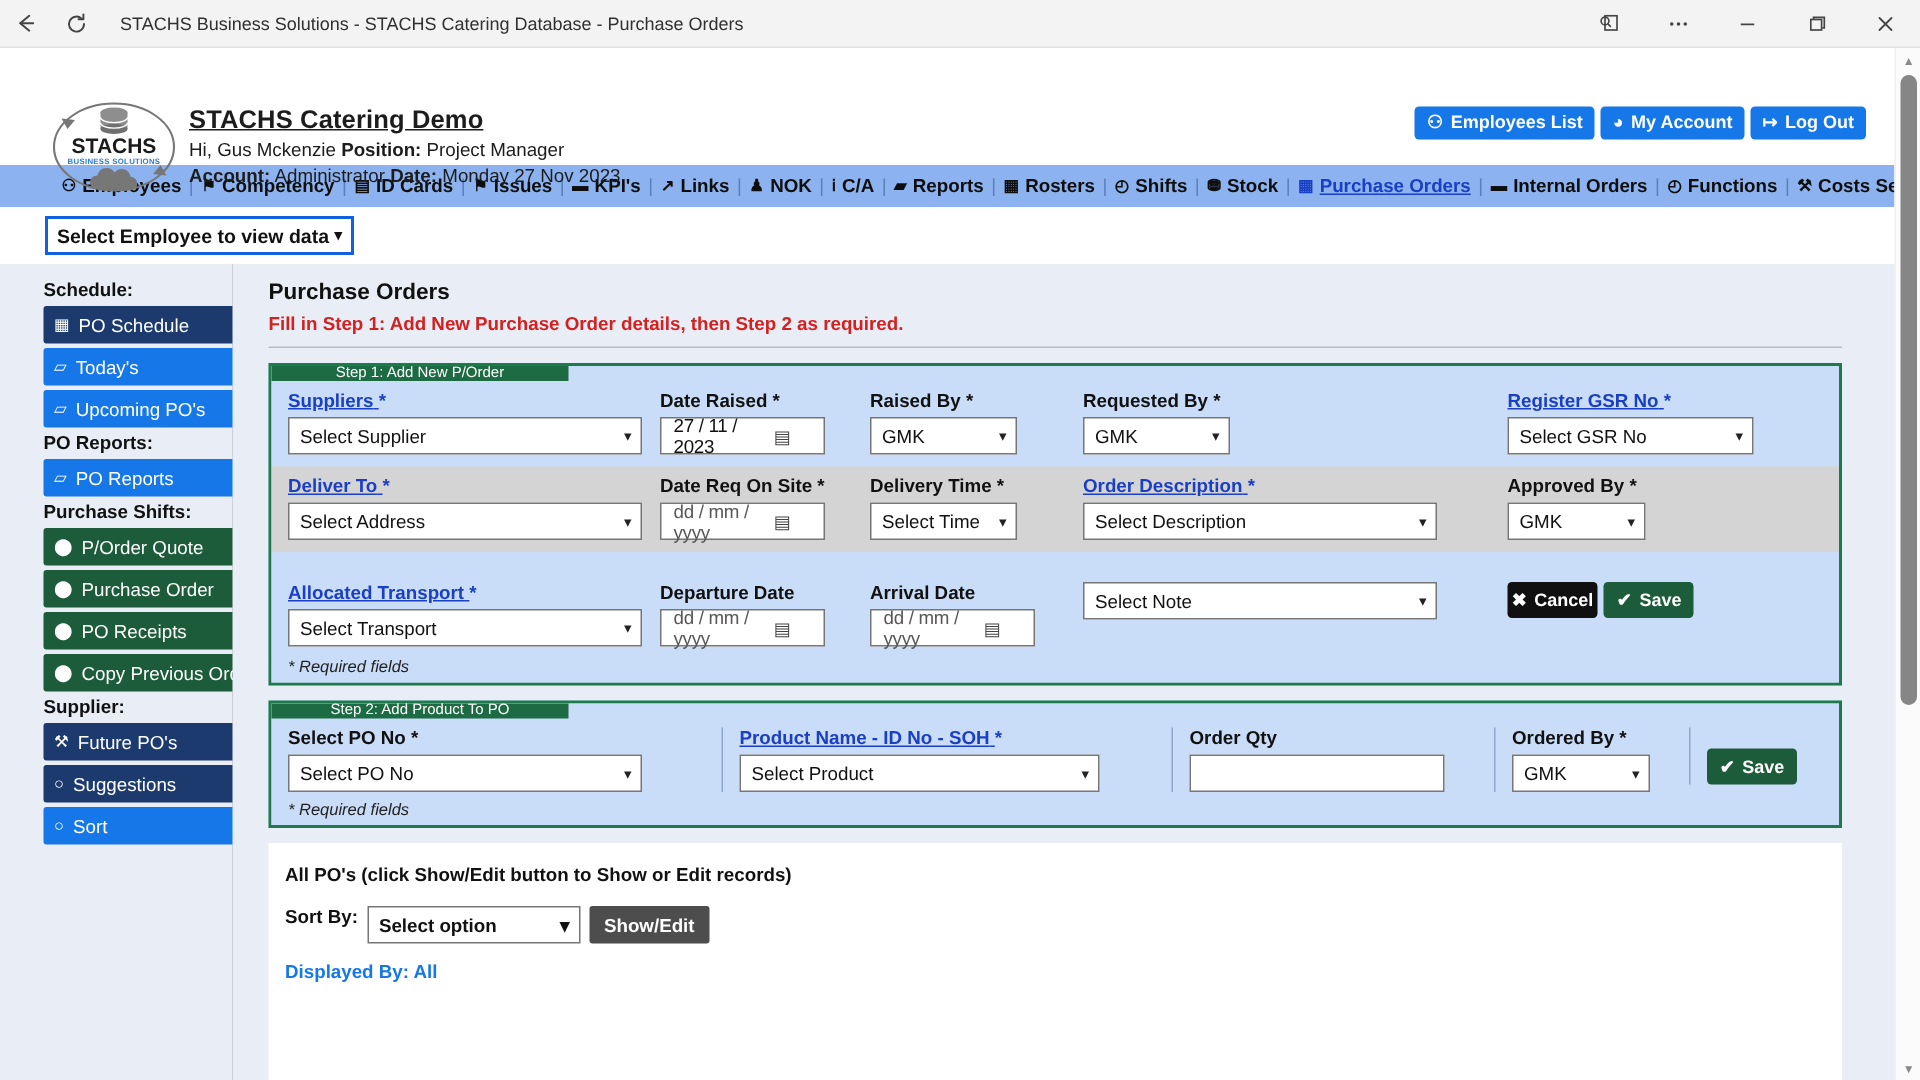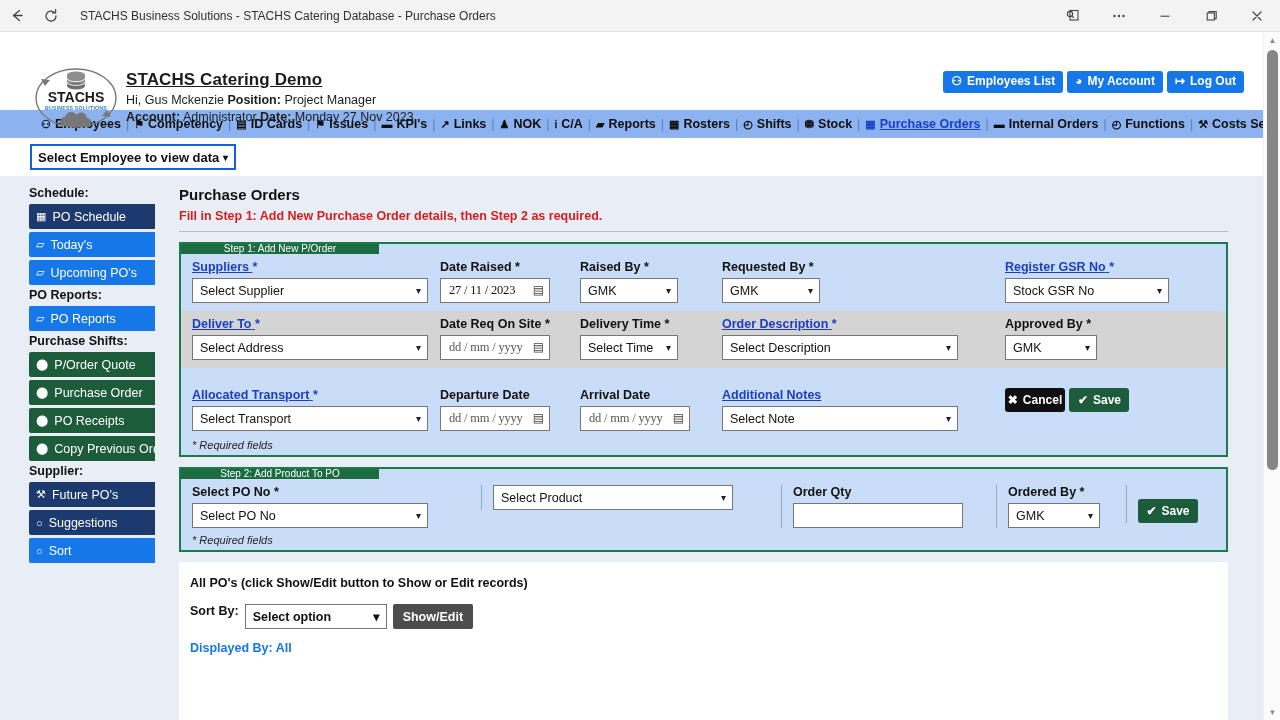--- a/index.html
+++ b/index.html
@@ -302,22 +302,22 @@
 
   .datefield {
     background: #ffffff;
     border: 1px solid #767676;
     height: 25px;
     font-size: 12.5px;
     color: #111;
     display: flex;
     align-items: center;
     justify-content: space-between;
-    padding: 0 5px 0 8px;
-    font-family: Liberation Serif, serif;
+    padding: 0 22px 0 8px;
+    font-family: Liberation Sans, sans-serif;
     letter-spacing: -0.2px;
   }
   .datefield.empty { color: #585858; }
   .cal-ico { color: #444; font-size: 12px; }
 
   .txtbox {
     background: #ffffff;
     border: 1px solid #767676;
     height: 25px;
   }
@@ -693,21 +693,21 @@
             <div class="fld" style="width:283px;">
               <div class="fld-label"><span>Requested By</span> <span class="star">*</span></div>
               <div class="sel" style="width:98px;">
                 <span>GMK</span>
                 <span class="caret">▾</span>
               </div>
             </div>
             <div class="fld" style="width:190px;">
               <div class="fld-label link"><span>Register GSR No</span> <span class="star">*</span></div>
               <div class="sel" style="width:164px;">
-                <span>Stock GSR No</span>
+                <span>Select GSR No</span>
                 <span class="caret">▾</span>
               </div>
             </div>
           </div>
 
           <div class="row-band band-gray">
             <div class="fld" style="width:248px;">
               <div class="fld-label link"><span>Deliver To</span> <span class="star">*</span></div>
               <div class="sel" style="width:236px;">
                 <span>Select Address</span>
@@ -762,21 +762,20 @@
               </div>
             </div>
             <div class="fld" style="width:142px;">
               <div class="fld-label">Arrival Date</div>
               <div class="datefield empty" style="width:110px;">
                 <span>dd / mm / yyyy</span>
                 <span class="cal-ico">▤</span>
               </div>
             </div>
             <div class="fld" style="width:283px;">
-              <div class="fld-label link">Additional Notes</div>
               <div class="sel" style="width:236px;">
                 <span>Select Note</span>
                 <span class="caret">▾</span>
               </div>
             </div>
             <div class="fld" style="width:190px;padding-top:0;">
               <div class="btn-dark" style="margin-bottom:9px;">
                 <span>✖</span>
                 <span>Cancel</span>
               </div>
@@ -797,20 +796,21 @@
 
           <div class="row-band band-blue" style="padding-bottom:6px;">
             <div class="fld" style="width:300px;">
               <div class="fld-label"><span>Select PO No</span> <span class="star">*</span></div>
               <div class="sel" style="width:236px;">
                 <span>Select PO No</span>
                 <span class="caret">▾</span>
               </div>
             </div>
             <div class="fld vdiv" style="width:300px;">
+              <div class="fld-label link"><span>Product Name - ID No - SOH</span> <span class="star">*</span></div>
               <div class="sel" style="width:240px;">
                 <span>Select Product</span>
                 <span class="caret">▾</span>
               </div>
             </div>
             <div class="fld vdiv" style="width:215px;">
               <div class="fld-label">Order Qty</div>
               <div class="txtbox" style="width:170px;"></div>
             </div>
             <div class="fld vdiv" style="width:130px;">

